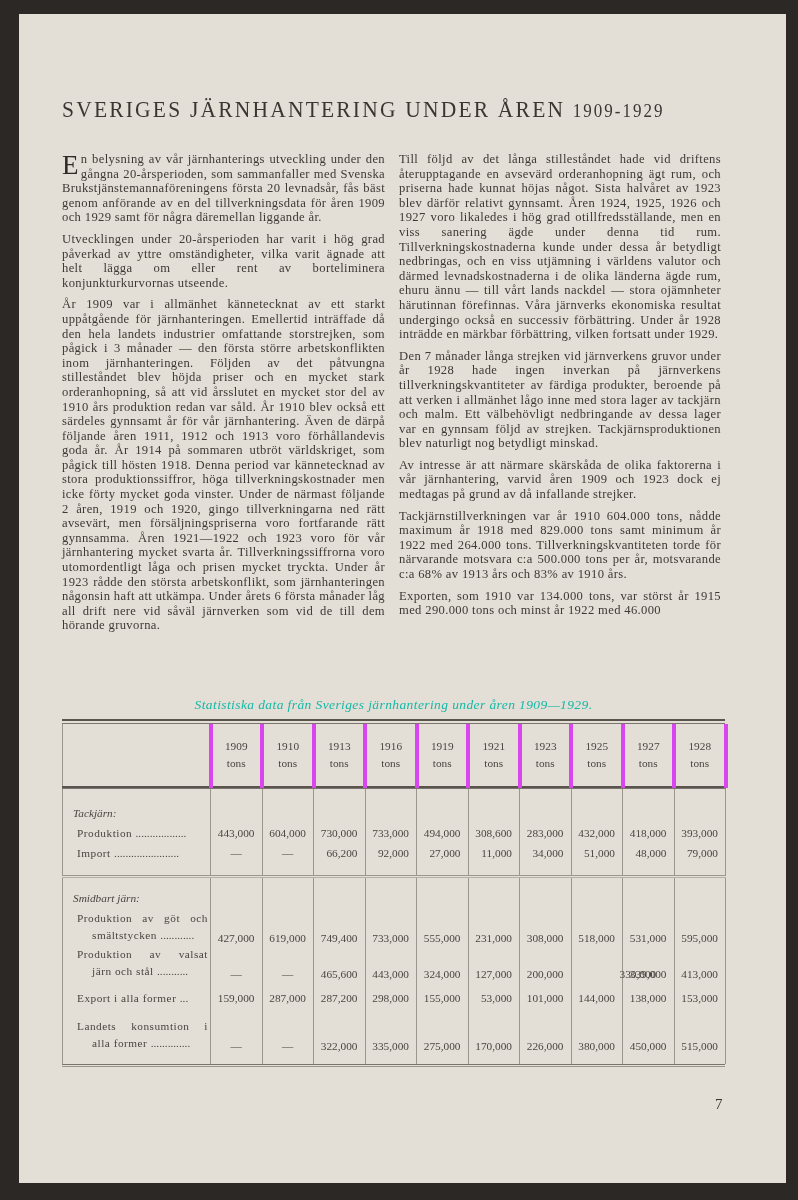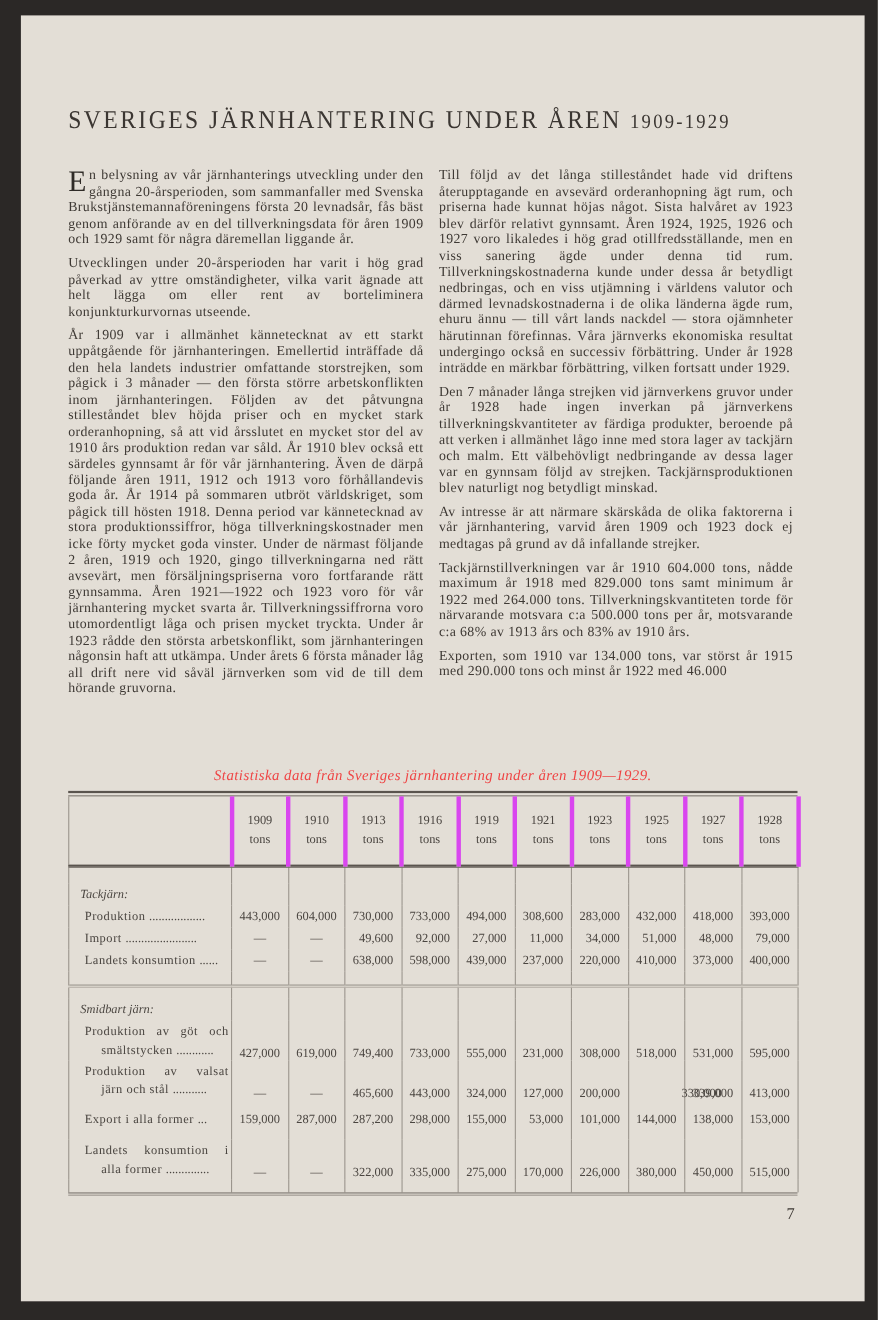--- a/index.html
+++ b/index.html
@@ -6,21 +6,21 @@
   body { width:798px; height:1200px; background:#2b2826; position:relative; overflow:hidden; font-family:"DejaVu Serif", serif; color:#3a3530; }
   .paper { position:absolute; left:19px; top:14px; width:767px; height:1169px; background:#e3ded6; }
   .title { position:absolute; left:62px; top:96px; width:680px; font-family:"Liberation Serif", serif; font-size:21.5px; letter-spacing:2.2px; color:#3b3632; white-space:nowrap; transform:scaleY(1.08); transform-origin:left top; }
   .title .yrs { font-size:17px; letter-spacing:2px; }
   .col { position:absolute; font-family:"Liberation Serif", serif; font-size:12.6px; line-height:14.6px; color:#3e3934; text-align:justify; letter-spacing:0.35px; }
   .col p { margin:0 0 7px 0; }
   .col.left { left:62px; top:152px; width:323px; }
   .col.right { left:399px; top:152px; width:322px; }
   .dropcap { float:left; font-size:27px; line-height:22px; margin:2px 2px 0 0; font-family:"Liberation Serif", serif; color:#2f2b27; }
   .it { }
-  .caption { position:absolute; left:62px; top:697px; width:663px; text-align:center; font-family:"Liberation Serif", serif; font-style:italic; font-size:13.5px; letter-spacing:0.4px; color:#ef4444; }
+  .caption { position:absolute; left:62px; top:697px; width:663px; text-align:center; font-family:"Liberation Serif", serif; font-style:italic; font-size:13.5px; letter-spacing:0.4px; color:#14b8a6; }
   .tablewrap { position:absolute; left:62px; top:719px; width:663px; }
   .rule2 { border-top:2px solid #5a544e; border-bottom:1px solid #7b756e; height:2px; }
   table { border-collapse:collapse; width:663px; font-family:"Liberation Serif", serif; font-size:11.3px; color:#4a4540; table-layout:fixed; }
   td, th { padding:0; }
   th { font-weight:normal; text-align:center; line-height:17px; height:62px; border-right:4px solid #d946ef; border-left:1px solid #9b958d; vertical-align:middle; }
   th.lbl { border-left:1px solid #9b958d; }
   tr.hdr-sep td { height:0; border-top:2px solid #5a544e; border-bottom:1px solid #7b756e; padding:0; }
   td.lbl { text-align:left; padding-left:14px; letter-spacing:0.5px; border-left:1px solid #9b958d; border-right:1px solid #9b958d; white-space:nowrap; overflow:hidden; }
   td.v { text-align:right; padding-right:7px; border-right:1px solid #9b958d; }
   td.sec { font-style:italic; padding-left:10px; text-align:left; border-left:1px solid #9b958d; border-right:1px solid #9b958d; }
@@ -153,41 +153,28 @@
           <td class="v">308,600</td>
           <td class="v">283,000</td>
           <td class="v">432,000</td>
           <td class="v">418,000</td>
           <td class="v">393,000</td>
         </tr>
         <tr class="r2">
           <td class="lbl"><span>Import</span> <span class="dots">.......................</span></td>
           <td class="v" style="text-align: center; padding-right: 0px;">—</td>
           <td class="v" style="text-align: center; padding-right: 0px;">—</td>
-          <td class="v">49,600</td>
+          <td class="v">66,200</td>
           <td class="v">92,000</td>
           <td class="v">27,000</td>
           <td class="v">11,000</td>
           <td class="v">34,000</td>
           <td class="v">51,000</td>
           <td class="v">48,000</td>
           <td class="v">79,000</td>
-        </tr>
-        <tr class="r2">
-          <td class="lbl"><span>Landets konsumtion</span> <span class="dots">......</span></td>
-          <td class="v" style="text-align: center; padding-right: 0px;">—</td>
-          <td class="v" style="text-align: center; padding-right: 0px;">—</td>
-          <td class="v">638,000</td>
-          <td class="v">598,000</td>
-          <td class="v">439,000</td>
-          <td class="v">237,000</td>
-          <td class="v">220,000</td>
-          <td class="v">410,000</td>
-          <td class="v">373,000</td>
-          <td class="v">400,000</td>
         </tr>
         <tr>
           <td class="sec" style="height: 12px;"></td>
           <td class="blank"></td>
           <td class="blank"></td>
           <td class="blank"></td>
           <td class="blank"></td>
           <td class="blank"></td>
           <td class="blank"></td>
           <td class="blank"></td>

